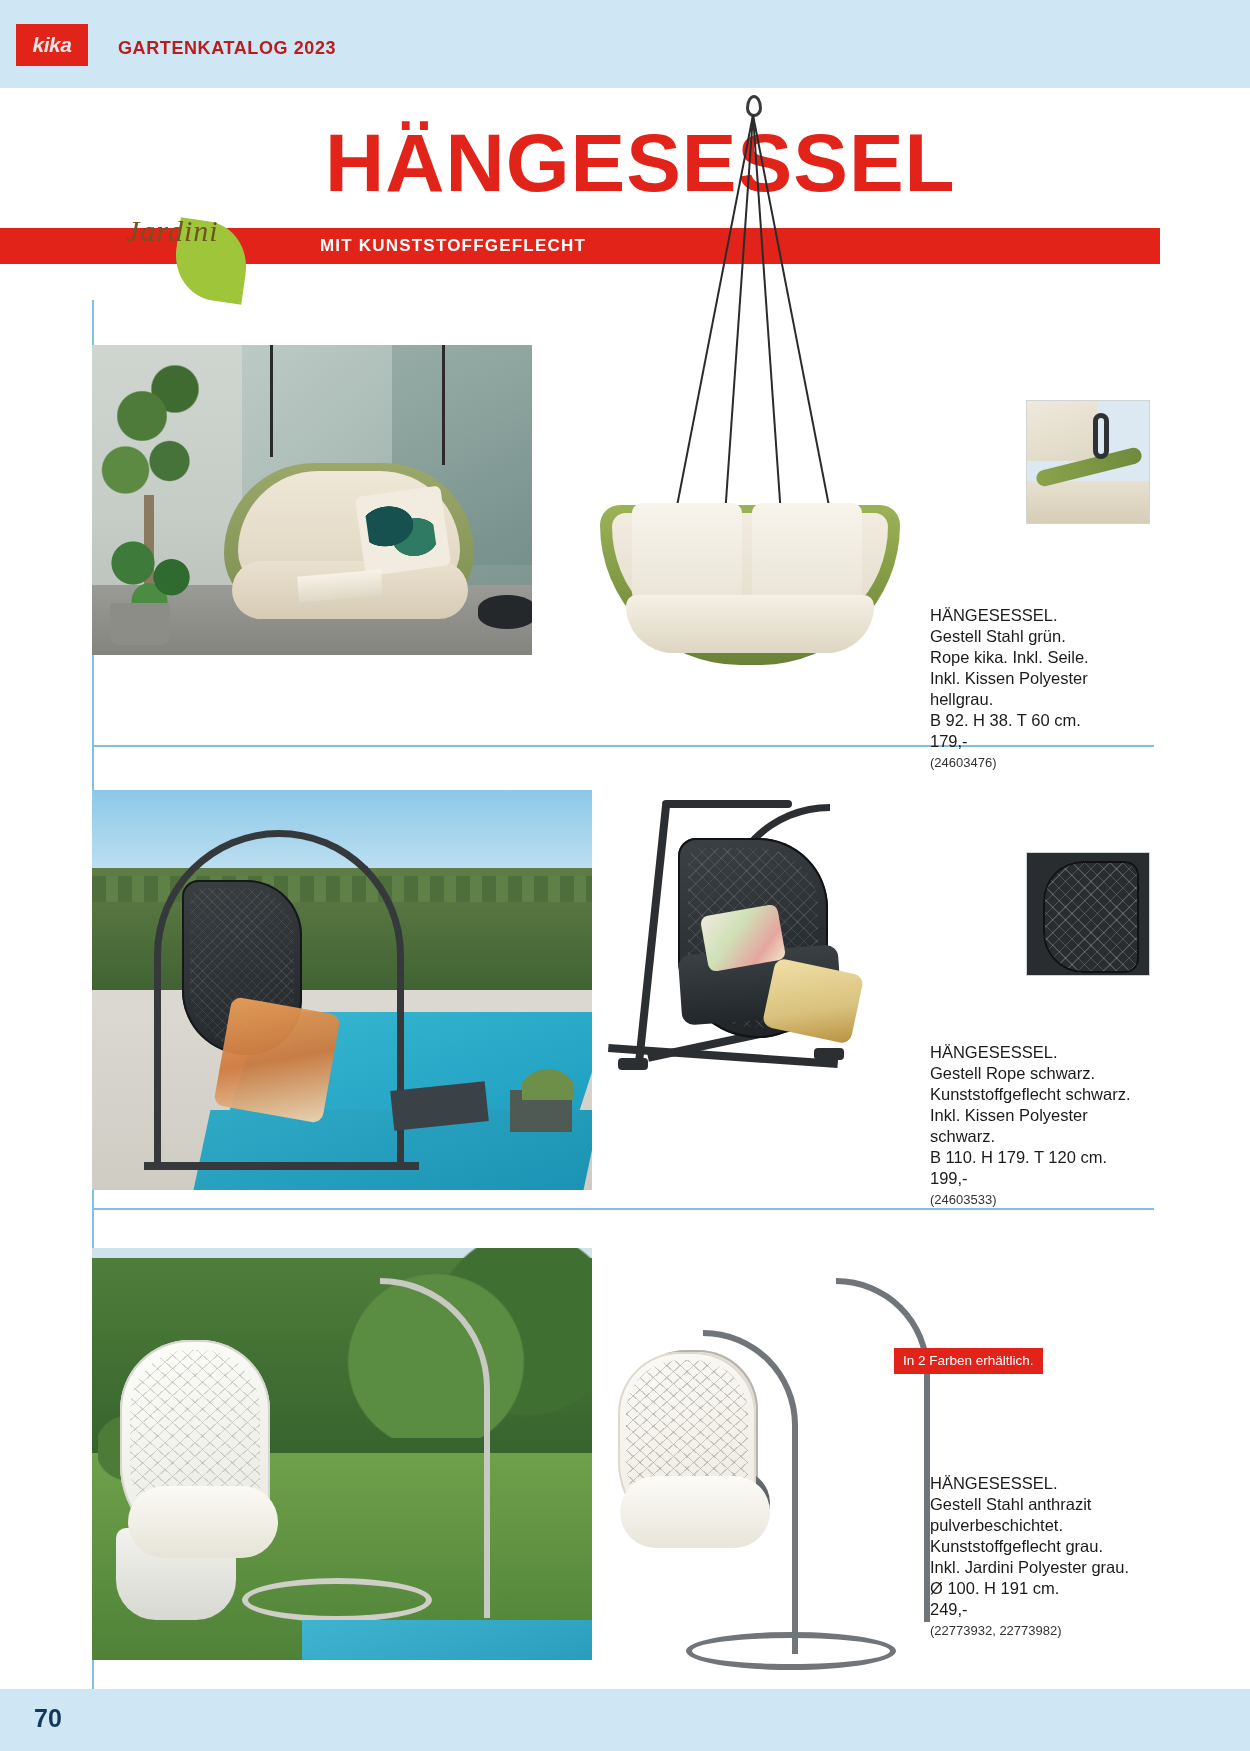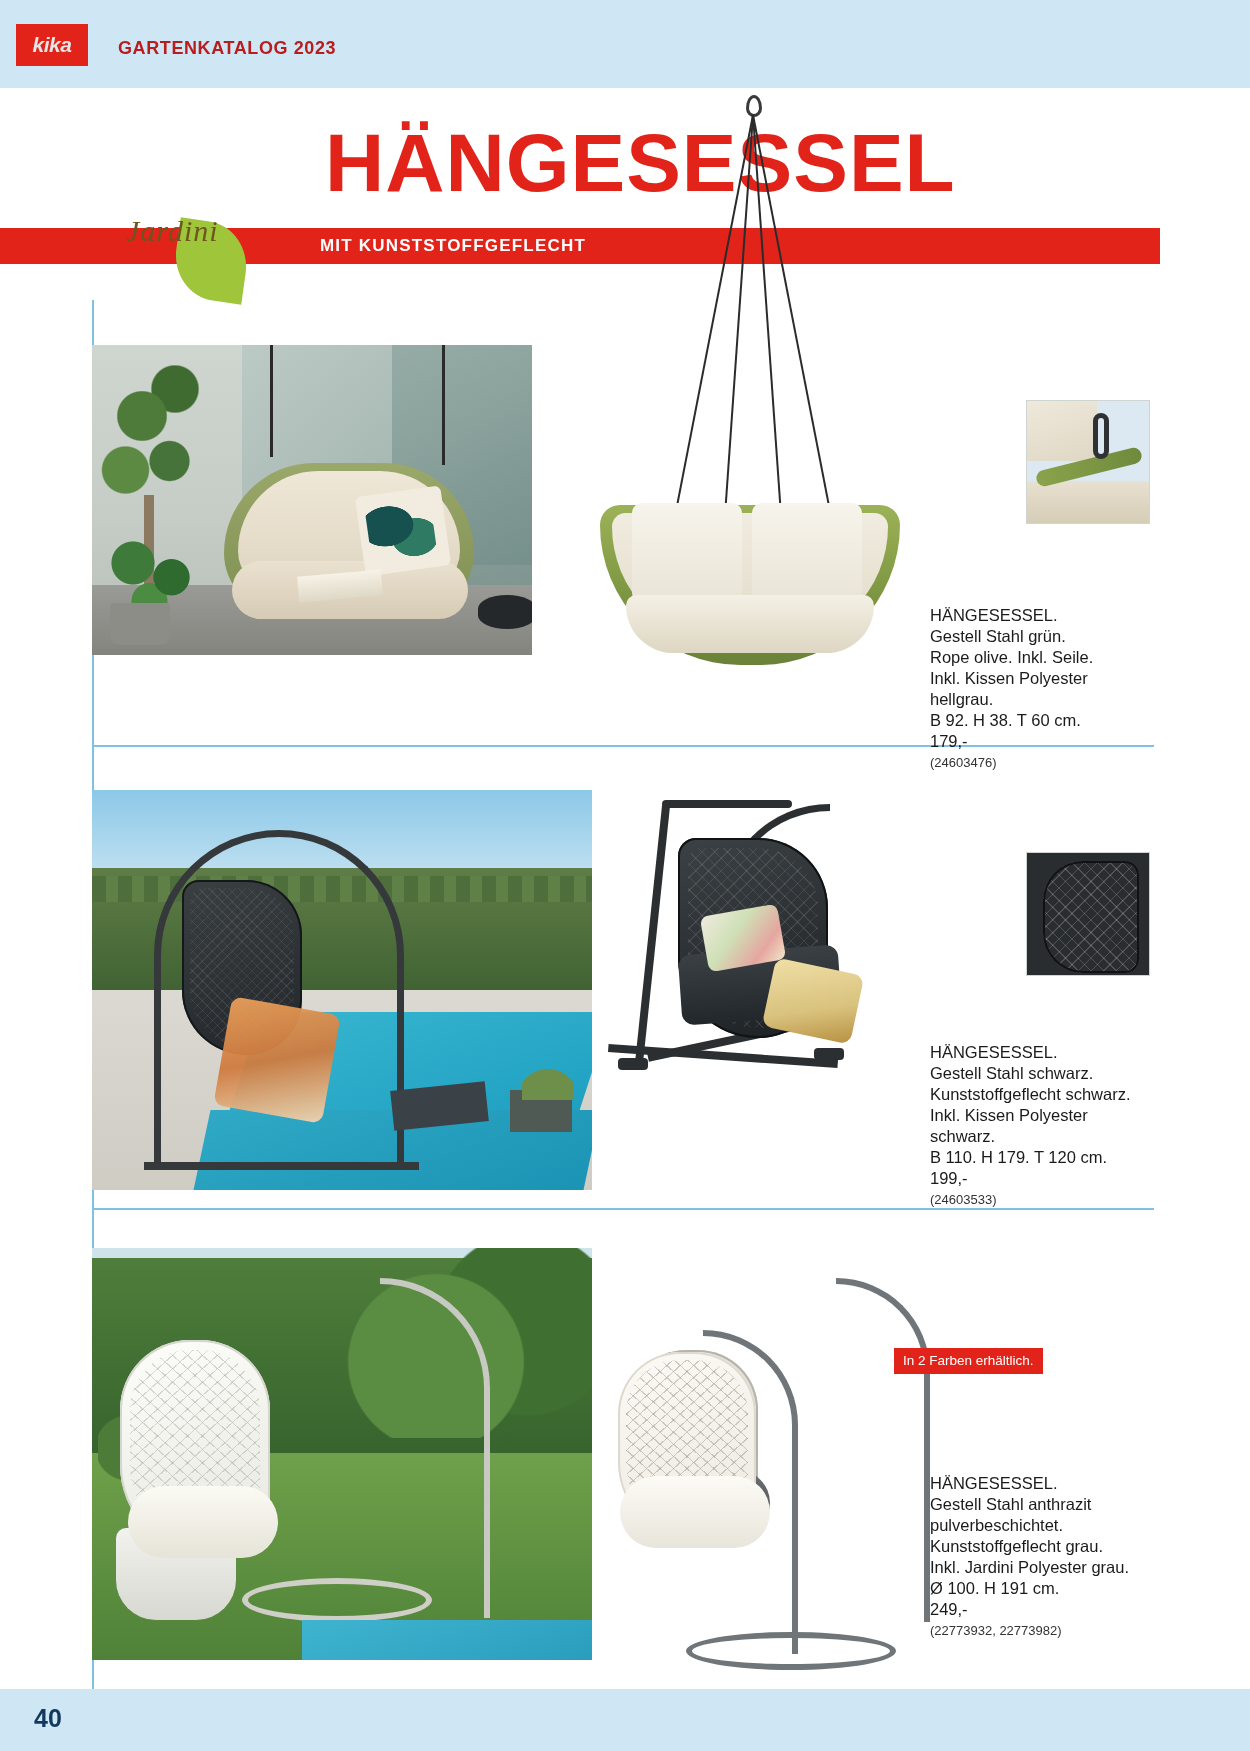--- a/index.html
+++ b/index.html
@@ -367,21 +367,21 @@
 <div class="thumb" id="th1">
   <div class="cushion"></div>
     <div class="cushion2"></div>
   <div class="rope"></div>
     <div class="cl"></div>
 </div>
 
 <div class="ptext" style="left:930px; top:605px;">
   <div>HÄNGESESSEL.</div>
   <div>Gestell Stahl grün.</div>
-  <div>Rope olive. Inkl. Seile.</div>
+  <div>Rope kika. Inkl. Seile.</div>
   <div>Inkl. Kissen Polyester</div>
   <div>hellgrau.</div>
   <div>B 92. H 38. T 60 cm.</div>
   <div>179,-</div>
   <div class="code">(24603476)</div>
 </div>
 
 <div class="photo" id="scene2">
   <div class="sky2"></div>
     <div class="forest"></div>
@@ -415,21 +415,21 @@
     <div class="floral"></div>
     <div class="scarf"></div>
 </div>
 
 <div class="thumb" id="th2">
   <div class="mesh"></div>
 </div>
 
 <div class="ptext" style="left:930px; top:1042px;">
   <div>HÄNGESESSEL.</div>
-  <div>Gestell Stahl schwarz.</div>
+  <div>Gestell Rope schwarz.</div>
   <div>Kunststoffgeflecht schwarz.</div>
   <div>Inkl. Kissen Polyester</div>
   <div>schwarz.</div>
   <div>B 110. H 179. T 120 cm.</div>
   <div>199,-</div>
   <div class="code">(24603533)</div>
 </div>
 
 <div class="photo" id="scene3">
   <div class="sky3"></div>
@@ -471,13 +471,13 @@
   <div>Gestell Stahl anthrazit</div>
   <div>pulverbeschichtet.</div>
   <div>Kunststoffgeflecht grau.</div>
   <div>Inkl. Jardini Polyester grau.</div>
   <div>Ø 100. H 191 cm.</div>
   <div>249,-</div>
   <div class="code">(22773932, 22773982)</div>
 </div>
 
 <div class="footer-bar"></div>
-<div class="page-num">40</div>
+<div class="page-num">70</div>
 
 </body></html>

